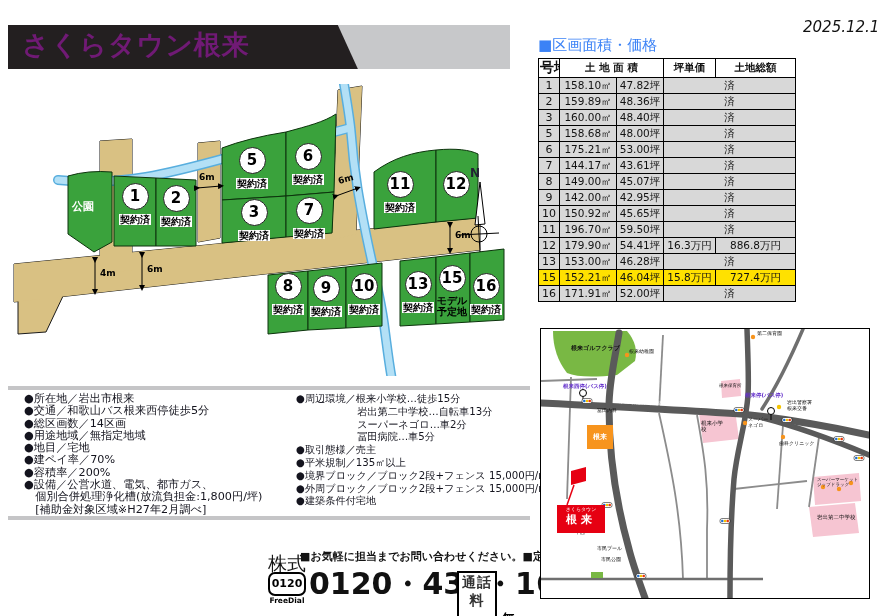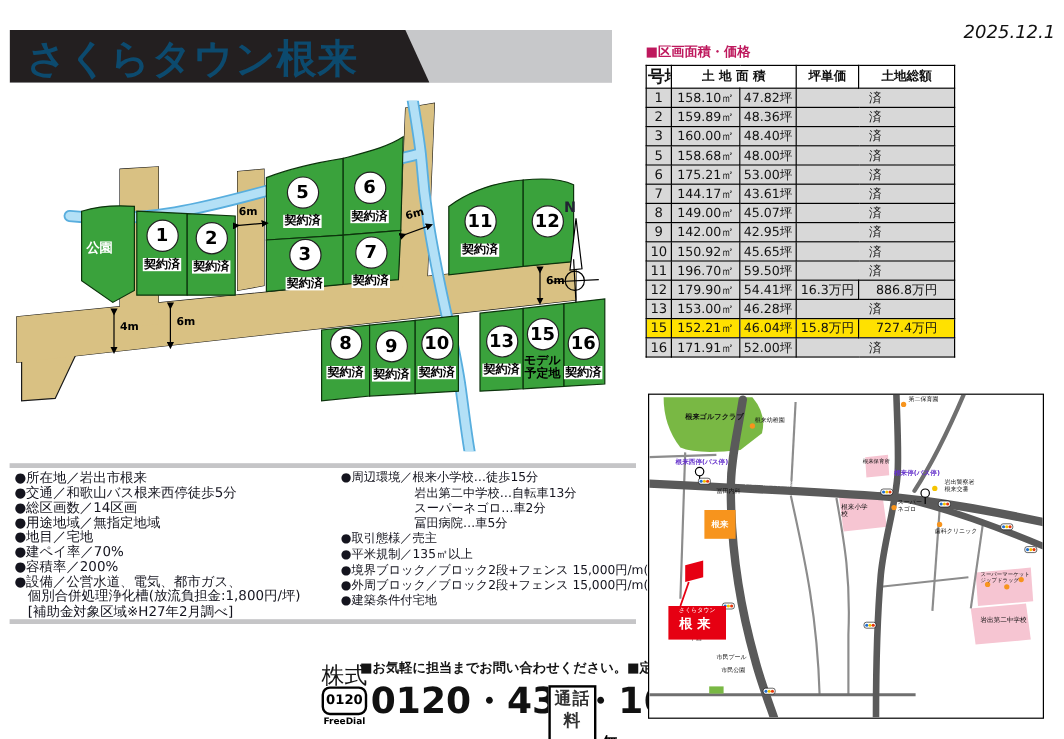--- a/index.html
+++ b/index.html
@@ -3,27 +3,27 @@
 <meta charset="utf-8">
 <style>
   html,body { margin:0; padding:0; background:#fff; }
   .page { position:relative; width:887px; height:616px; background:#fff; overflow:hidden;
           font-family:"DejaVu Sans",sans-serif; color:#111; }
 
   
   .header { position:absolute; left:8px; top:25px; width:502px; height:44px; background:#c7c8ca; }
   .banner-black { position:absolute; inset:0; background:#231f20;
                   clip-path:polygon(0 0,65.7% 0,69.7% 100%,0 100%); }
-  .header-title { position:absolute; left:14px; top:2px; color:#0c4a6e; font-size:33px; font-weight:bold; letter-spacing:1px; }
+  .header-title { position:absolute; left:14px; top:2px; color:#701a75; font-size:27px; font-weight:bold; letter-spacing:1px; }
   .header-loc { position:absolute; right:16px; top:10px; font-size:19px; font-weight:bold; color:#151515; }
   .date { position:absolute; left:803px; top:18px; font-size:15px; color:#111;font-style:italic; }
 
   
   .table-sec { position:absolute; left:538px; top:36px; width:260px; }
-  .table-title { font-size:11px; font-weight:bold; margin:0 0 3px 0; color:#be185d; }
+  .table-title { font-size:15px; font-weight:normal; margin:0 0 3px 0; color:#3b82f6; }
   table.price { border-collapse:collapse; table-layout:fixed; width:257px; font-size:10.5px; }
   table.price th, table.price td { border:1px solid #000; height:15px; padding:0 1px; text-align:center;
            overflow:hidden; white-space:nowrap; background:#d8d8d8; color:#111; }
   table.price th { background:#fff; font-weight:bold; }
   th.h-lot { font-size:14px; }
   td.c-lot { background:#d8d8d8; font-size:11px; }
   td.c-unit, td.c-total { background:#fff; }
   td.c-sold { background:#d8d8d8; }
   tr.hl td { background:#ffe100 !important; }
 
@@ -39,21 +39,21 @@
   .lot.model .lot-status { background:transparent; }
   .park-label { position:absolute; left:64px; top:115px; color:#fff; font-size:11px; font-weight:bold; }
   .dim { position:absolute; font-size:9px; font-weight:bold; color:#000; background:rgba(255,255,255,0); }
   .compass-n { position:absolute; left:462px; top:82px; font-size:12px; font-weight:bold; color:#223; }
 
   
   .bar { position:absolute; left:8px; width:522px; height:4px; background:#c5c5c7; }
   .details-col { position:absolute; top:393px; color:#14141e; white-space:pre; }
   .details-left  { left:12px;  width:268px; font-size:11.2px; line-height:12.3px; }
   .details-right { left:284px; width:252px; font-size:10.2px; line-height:12.8px; }
-  .detail-line { white-space:pre; }
+  .detail-line { white-space:pre;margin-left:12px; }
 
   
   .company { position:absolute; left:8px; top:545px; font-size:48px; font-weight:900;
              letter-spacing:-2px; color:#141414; }
   .company-suffix { position:absolute; left:268px; top:553px; font-size:19px; font-weight:normal;
              line-height:20px; color:#141414; }
   .contact-row { position:absolute; left:300px; top:549px; font-size:11px; font-weight:bold; color:#141414; white-space:nowrap; }
   .freedial { position:absolute; left:268px; top:572px; width:38px; text-align:center; }
   .freedial-box { border:2px solid #000; border-radius:7px; height:20px; font-size:11px; font-weight:bold;
                   line-height:19px; color:#000; background:#fff; }

